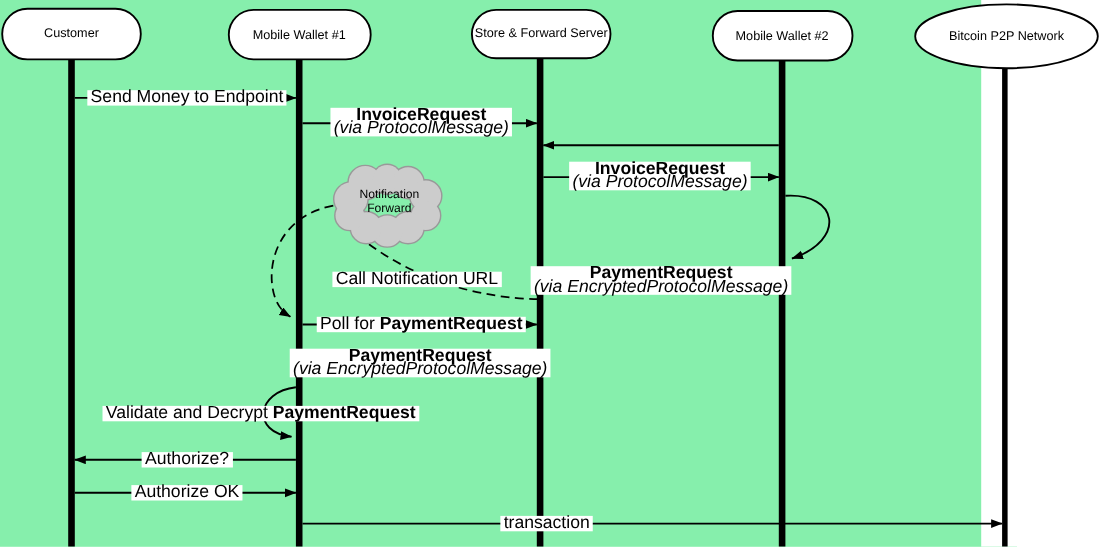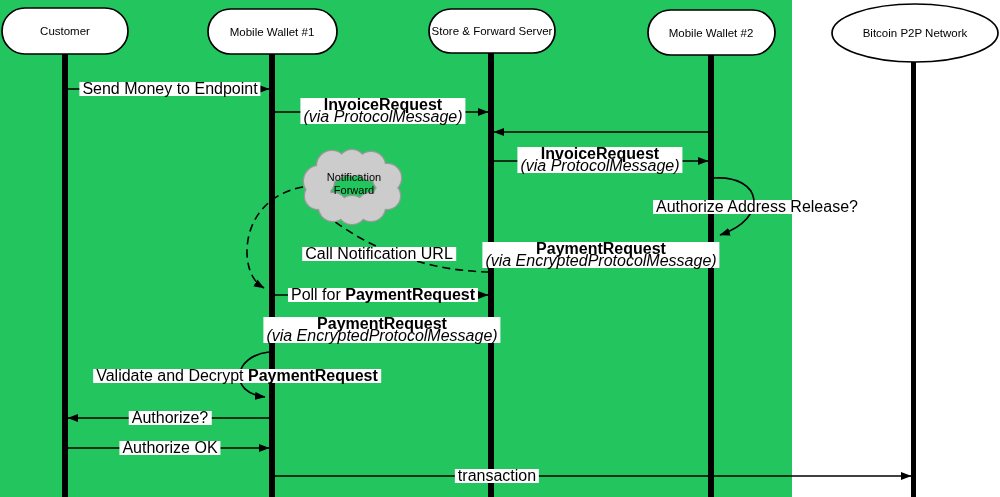--- a/index.html
+++ b/index.html
@@ -1,18 +1,18 @@
 <!DOCTYPE html>
 <html><head>
 <meta charset="utf-8">
 <style>
   html,body { margin:0; padding:0; }
   body { width:1000px; height:497px; background:#ffffff; overflow:hidden;
          font-family:"Liberation Sans", sans-serif; }
-  #stage { position:relative; width:792px; height:497px; background:#22c55e; }
+  #stage { position:relative; width:892px; height:497px; background:#86efac; }
   #stage svg { position:absolute; left:0; top:0; }
   .actor-label { position:absolute; transform:translate(-50%,-50%);
                  font-size:11.5px; color:#000; white-space:nowrap; }
   .lbl { position:absolute; transform:translate(-50%,-50%);
          background:#fff; white-space:nowrap; font-size:16px; line-height:12px;
          color:#000; padding:1px 3px; text-align:center; }
   .lbl .b, .lbl b { font-weight:bold; }
   .lbl .via { font-weight:normal;font-style:italic; }
   .cloud-label { position:absolute; transform:translate(-50%,-50%);
                  font-size:11px; line-height:13px; color:#000; text-align:center;
@@ -102,21 +102,20 @@
     <div class="b">InvoiceRequest</div>
     <div class="via">(via ProtocolMessage)</div>
   </div>
 
 
   <div class="lbl" style="left:600px; top:160px;">
     <div class="b">InvoiceRequest</div>
     <div class="via">(via ProtocolMessage)</div>
   </div>
 
-  <div class="lbl" style="left:757px; top:207px;"><span>Authorize Address Release?</span></div>
 
   <div class="lbl" style="left:601px; top:255px;">
     <div class="b">PaymentRequest</div>
     <div class="via">(via EncryptedProtocolMessage)</div>
   </div>
 
   <div class="lbl" style="left:379px; top:254px;"><span>Call Notification URL</span></div>
 
   <div class="lbl" style="left:383px; top:295px;"><span>Poll for </span><b>PaymentRequest</b></div>
 

